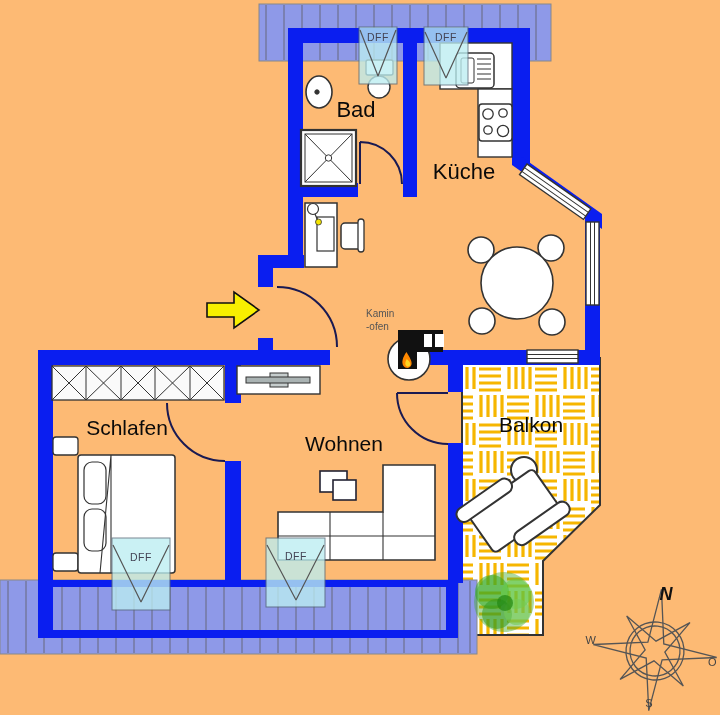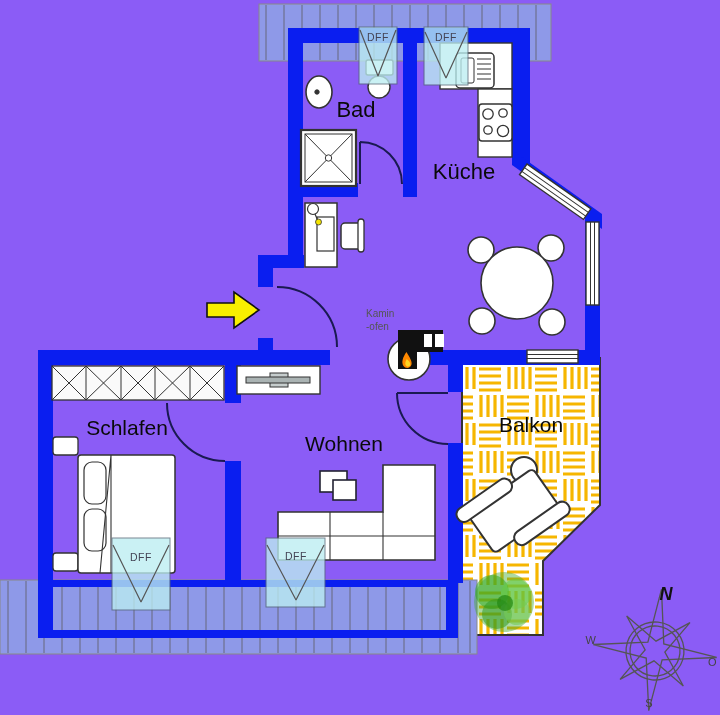--- a/index.html
+++ b/index.html
@@ -1,16 +1,16 @@
 <!DOCTYPE html>
 <html><head>
 <meta charset="utf-8">
 <style>
   html,body{margin:0;padding:0;background:#ffffff;}
-  .stage{position:relative;width:720px;height:715px;background:#8b5cf6;overflow:hidden;
+  .stage{position:relative;width:720px;height:715px;background:#fdba74;overflow:hidden;
          font-family:"Liberation Sans",sans-serif;}
   svg text{font-family:"Liberation Sans",sans-serif;}
   .room-label{font-size:21px;fill:#0a0a0a;}
   .small-label{font-size:10px;fill:#555;}
   .dff-label{font-size:10.5px;fill:#445;letter-spacing:.6px;}
 </style>
 </head>
 <body>
 
 <div class="stage">

